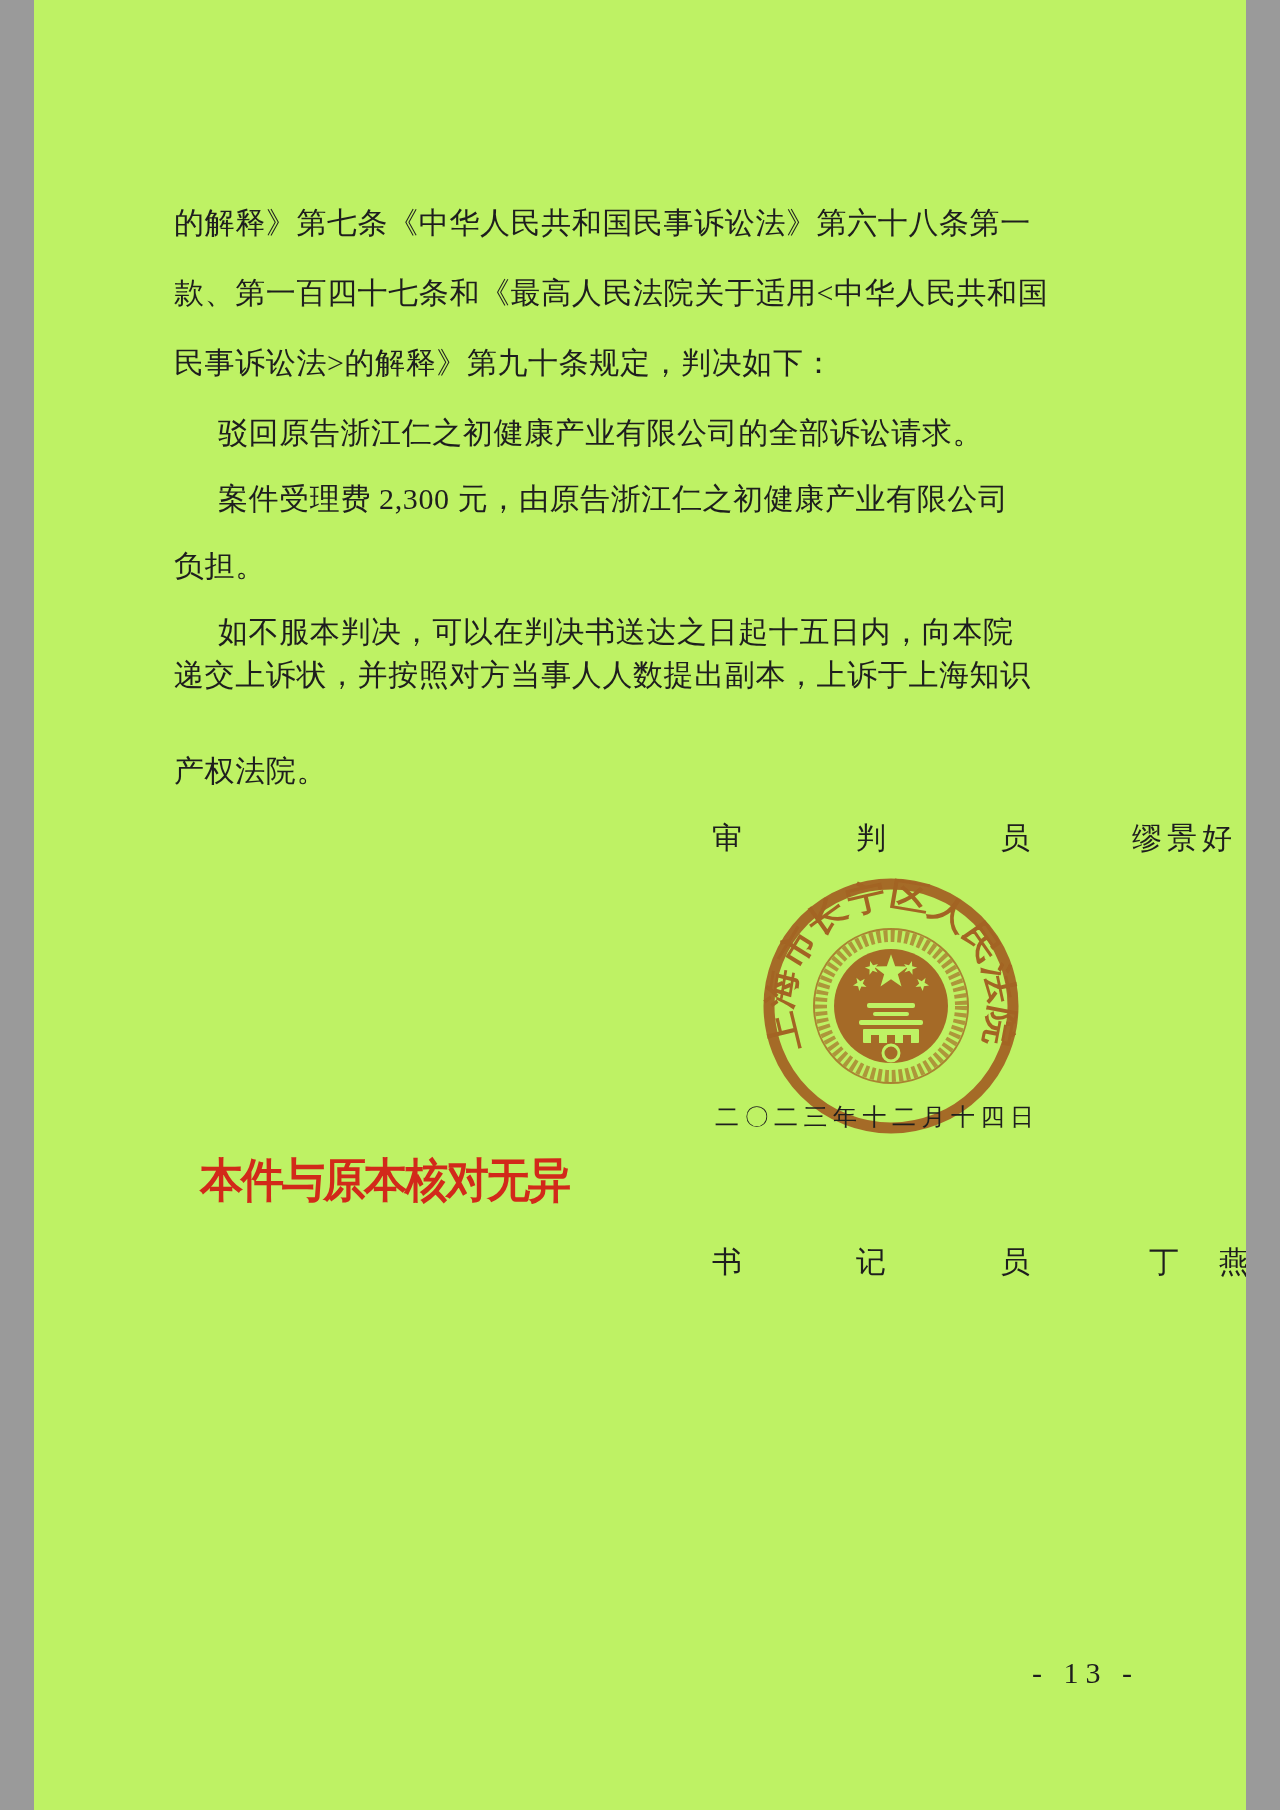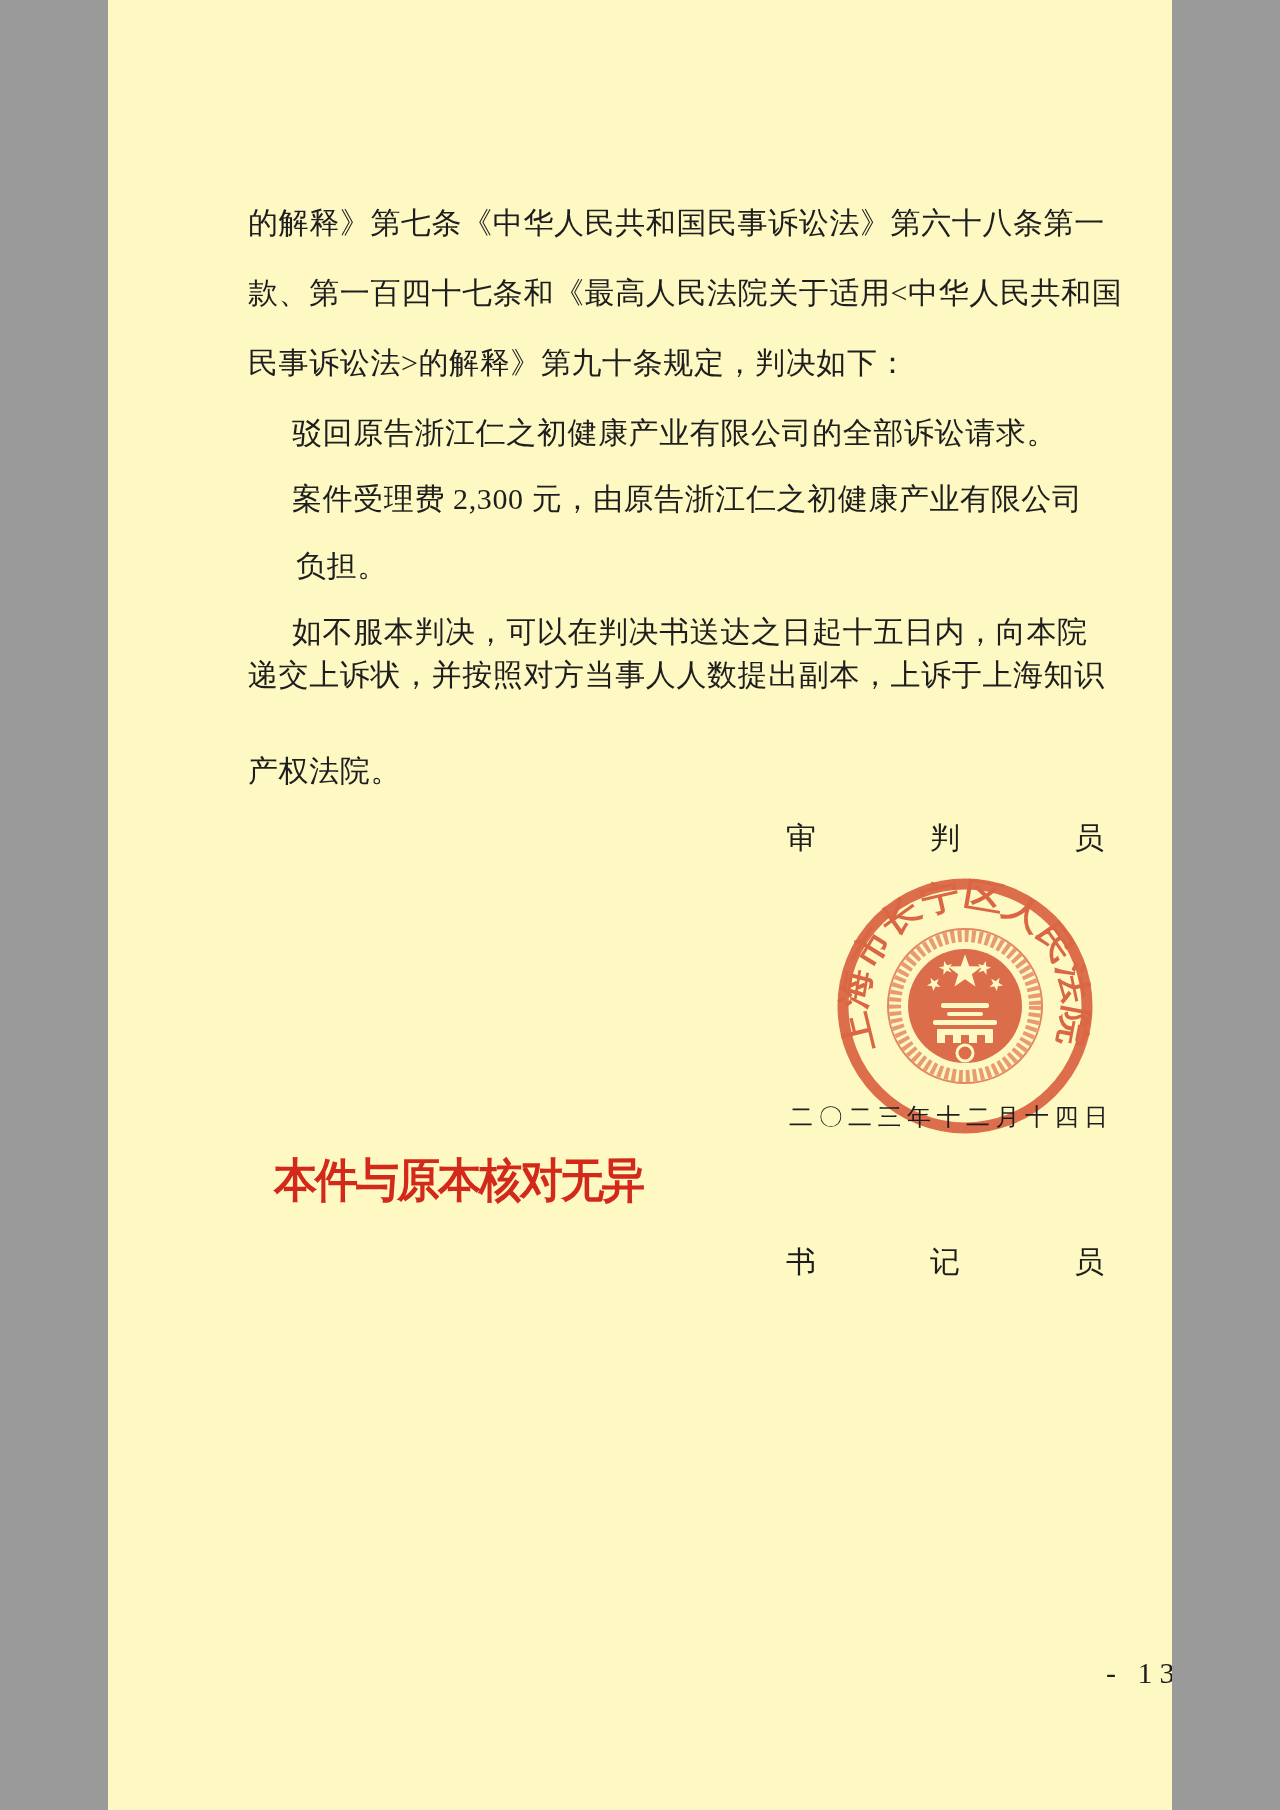--- a/index.html
+++ b/index.html
@@ -1,37 +1,37 @@
 <!DOCTYPE html>
 <html><head>
 <meta charset="utf-8">
 <style>
   html,body{margin:0;padding:0;background:#9a9a9a;}
   .page{
     position:relative;
-    width:1064px;height:1810px;
+    width:1212px;height:1810px;
     margin:0 auto;
-    background:#fef9c3;
+    background:#bef264;
     overflow:hidden;
     font-family:"Liberation Serif", serif;
     color:#1e1e1e;
   }
   .bodyline{
     position:absolute;
     left:140px;
     width:860px;
     font-size:30px;
     line-height:40px;
     letter-spacing:0.6px;
     white-space:nowrap;
     color:#1e1e1e;
   }
   .indent{padding-left:44px;}
   .l0{top:203px;} .l1{top:273px;} .l2{top:343px;}
-  .l3{top:413px;} .l4{top:479px;} .l5{top:546px;margin-left:48px;}
+  .l3{top:413px;} .l4{top:479px;} .l5{top:546px;}
   .l6{top:614px;font-family:Liberation Mono, monospace;} .l7{top:655px;} .l8{top:751px;}
 
   .sigrow{
     position:absolute;
     left:678px;
     font-size:30px;
     line-height:40px;
     white-space:nowrap;
     display:flex;
     align-items:flex-end;

